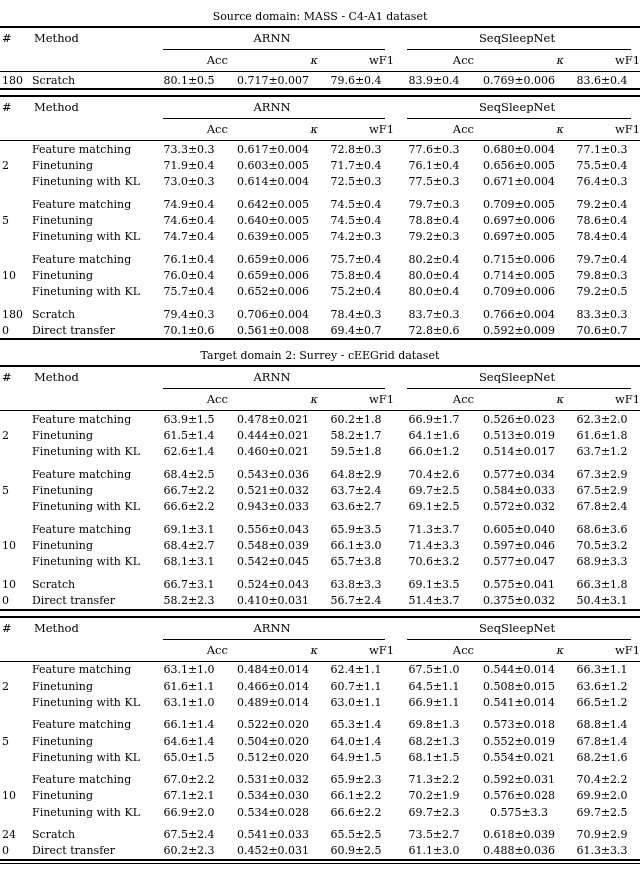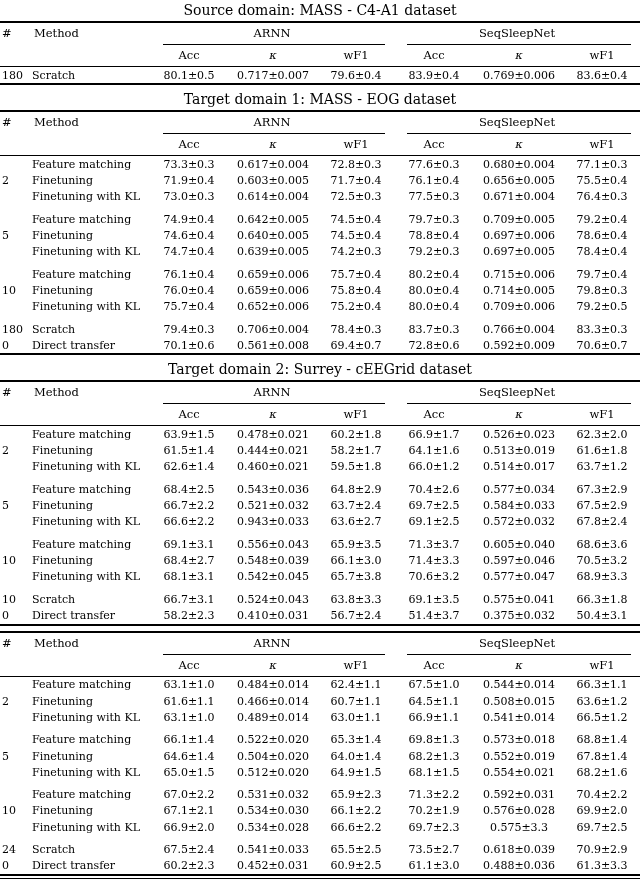--- a/index.html
+++ b/index.html
@@ -5,41 +5,41 @@
   * { box-sizing: border-box; }
   html, body { margin: 0; padding: 0; background: #ffffff; }
   body {
     width: 640px;
     font-family: "DejaVu Serif", "Liberation Serif", serif;
     color: #000000;
     padding-top: 1px;
   }
   .table-block { margin-top: 5px; }
   .table-block:first-child { margin-top: 0; }
-  .tbl-title { text-align: center; font-size: 14px; padding: 1px 0 3px; }
+  .tbl-title { text-align: center; font-size: 11px; padding: 1px 0 3px; margin-top: 8px; }
   table.tbl {
     width: 640px;
     border-collapse: collapse;
     table-layout: fixed;
     border-top: 2px solid #000;
     border-bottom: 2px solid #000;
   }
   th.h {
     font-weight: normal;
     font-size: 11.5px;
     text-align: center;
     padding: 3px 0 2px;
     vertical-align: top;
   }
   th.h.left { text-align: left; padding-left: 2px; }
   
   .tbl thead th.left, .tbl thead td.sub { border-bottom: 1.2px solid #000; }
   .cmid-row td { padding: 0; height: 4px; vertical-align: top; }
   .cmidrule { height: 0; border-top: 1.1px solid #000; margin: 2px 9px 0 13px; }
-  td.sub { font-size: 11.5px; text-align: center; padding: 2px 0 4px; }
+  td.sub { font-size: 11.5px; text-align: right; padding: 2px 0 4px; }
   td.sub.kappa { font-style: italic; }
   tbody td {
     font-size: 11px;
     line-height: 13px;
     text-align: center;
     padding: 1.6px 0;
   }
   td.num { text-align: left; padding-left: 2px; vertical-align: middle; }
   td.method { text-align: left; }
   td.bold { font-weight: normal; }
@@ -102,21 +102,20 @@
             <td class="val">0.717±0.007</td>
             <td class="val">79.6±0.4</td>
             <td class="val">83.9±0.4</td>
             <td class="val">0.769±0.006</td>
             <td class="val">83.6±0.4</td>
           </tr>
         </tbody>
       </table>
     </section>
     <section class="table-block">
-      <div class="tbl-title">Target domain 1: MASS - EOG dataset</div>
       <table class="tbl">
         <colgroup>
           <col style="width: 32px;">
           <col style="width: 118px;">
           <col style="width: 78px;">
           <col style="width: 90px;">
           <col style="width: 76px;">
           <col style="width: 80px;">
           <col style="width: 90px;">
           <col style="width: 76px;">

